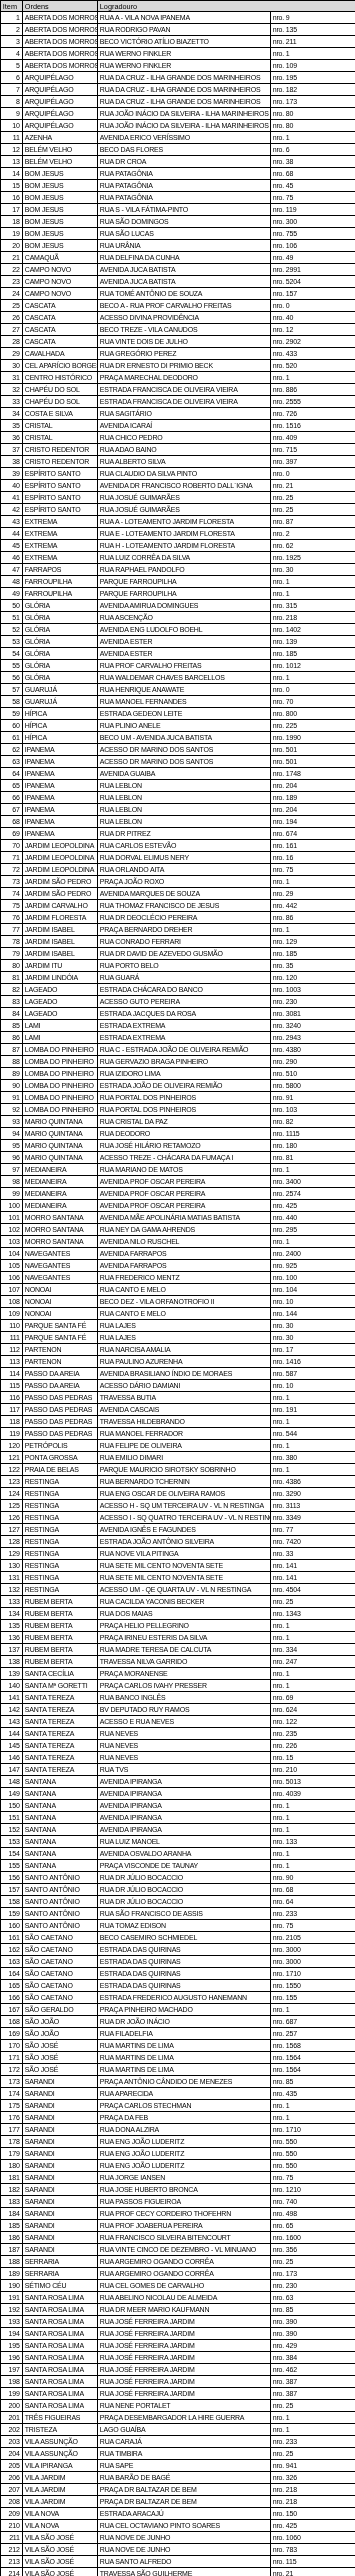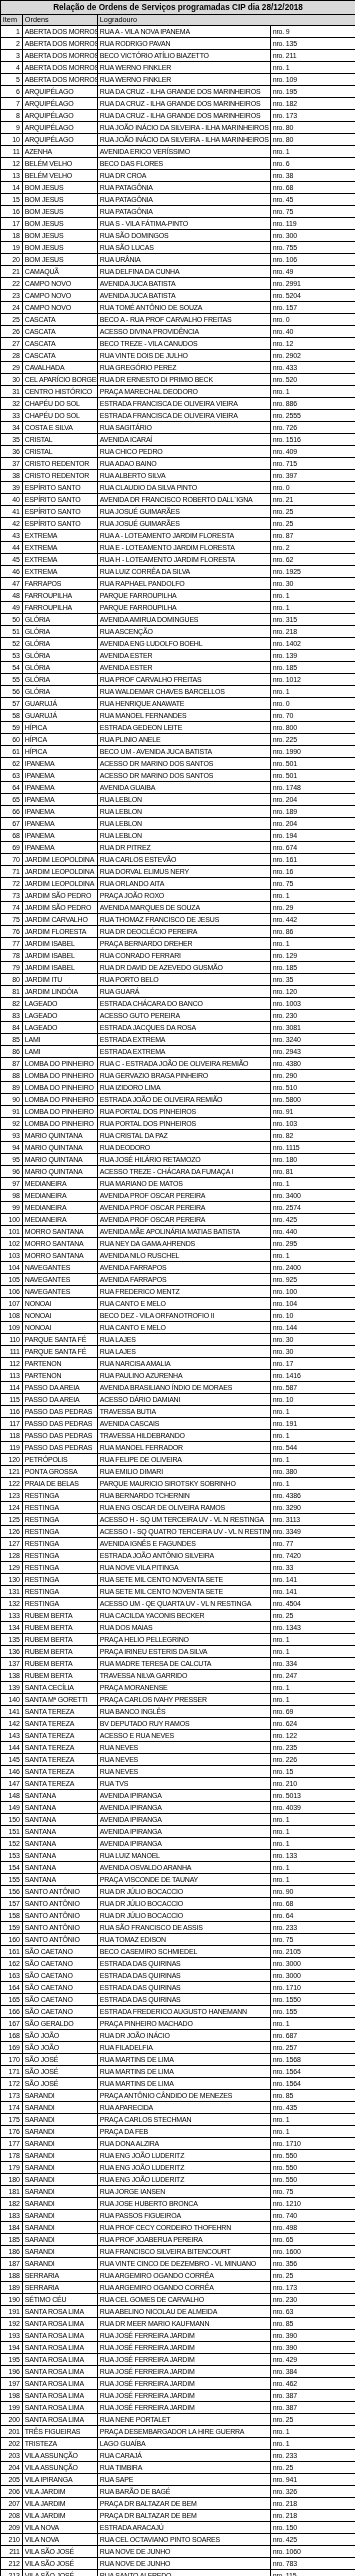--- a/index.html
+++ b/index.html
@@ -74,23 +74,20 @@
 <div class="sheet">
   <table class="orders">
     <colgroup>
       <col class="c-item">
       <col class="c-bairro">
       <col class="c-logr">
       <col class="c-nro">
     </colgroup>
     <thead>
       <tr>
-        <th class="title-cell" colspan="4">Relação de Ordens de Serviços programadas CIP dia 28/12/2018</th>
-      </tr>
-      <tr>
         <th class="head-cell">Item</th>
         <th class="head-cell">Ordens</th>
         <th class="head-cell" colspan="2">Logradouro</th>
       </tr>
     </thead>
     <tbody>
         <tr>
           <td class="c-item">1</td>
           <td class="c-bairro">ABERTA DOS MORROS</td>
           <td class="c-logr">RUA A - VILA NOVA IPANEMA</td>

